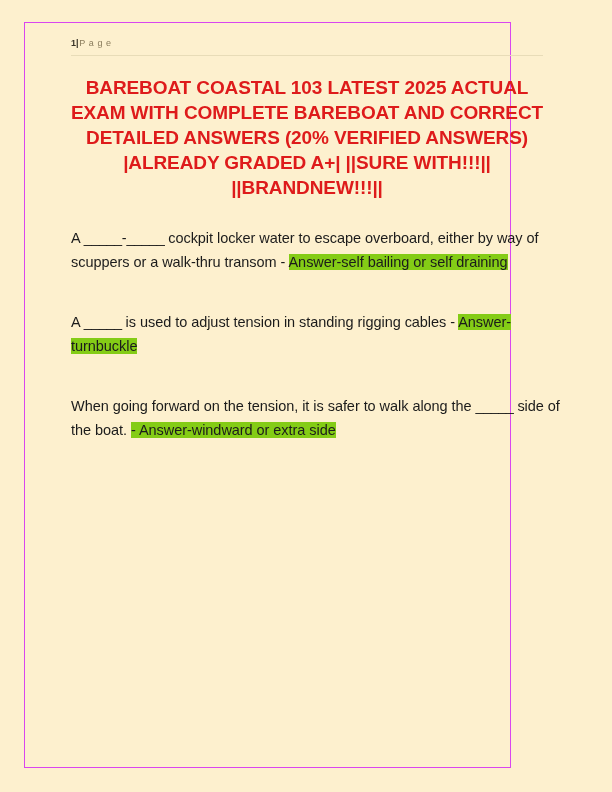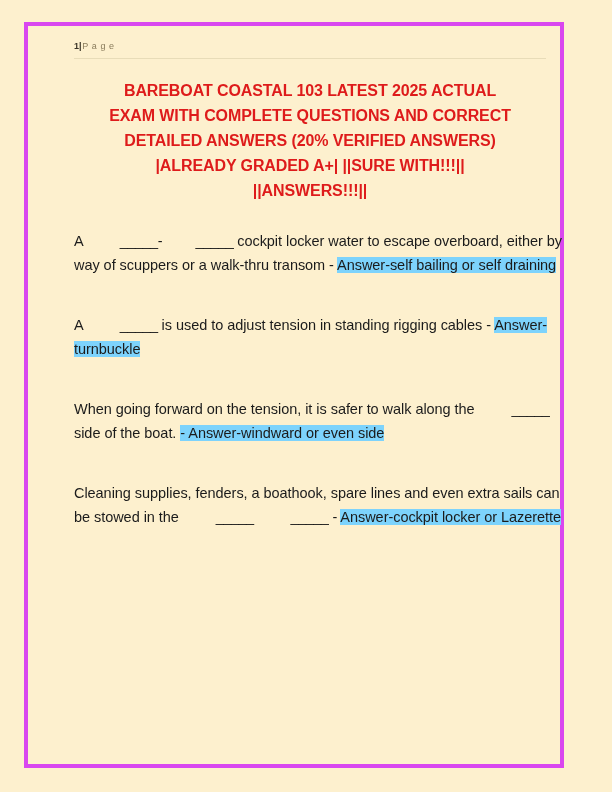--- a/index.html
+++ b/index.html
@@ -12,24 +12,24 @@
     height: 792px;
     background: #fdf0ce;
     font-family: "Liberation Sans", sans-serif;
     overflow: hidden;
   }
 
   .page-sheet {
     position: absolute;
     left: 24px;
     top: 22px;
-    width: 540px;
+    width: 487px;
     height: 746px;
     box-sizing: border-box;
-    border: 4px solid #d946ef;
+    border: 1px solid #d946ef;
     background: #fdf0ce;
   }
 
   
   .page-header {
     position: absolute;
     left: 46px;
     top: 14px;
     width: 472px;
     height: 26px;
@@ -61,21 +61,21 @@
 
   
   .doc-title {
     position: absolute;
     left: 42px;
     top: 52px;
     width: 480px;
     text-align: center;
     color: #de1b1b;
     font-weight: bold;
-    font-size: 16px;
+    font-size: 19px;
     line-height: 25px;
     letter-spacing: -0.1px;
   }
 
   
   .doc-body {
     position: absolute;
     left: 46px;
     top: 203px;
     width: 492px;
@@ -84,53 +84,51 @@
     margin: 0 0 36px 0;
     font-size: 14.5px;
     line-height: 24px;
     color: #1b1b1b;
     letter-spacing: -0.05px;
   }
   .qa-block:last-child {
     margin-bottom: 0;
   }
   .hl {
-    background: #7dd3fc;
+    background: #84cc16;
     color: #1b1b1b;
     box-decoration-break: clone;
     -webkit-box-decoration-break: clone;
   }
   .blank {
     letter-spacing: -0.5px;
-    margin-left: 33px;
   }
 </style>
 </head>
 <body>
 
 <div class="page-sheet">
 
   <div class="page-header">
     <div class="header-text"><span class="header-pageno">1</span><span class="header-sep">|</span><span>P a g e</span></div>
     <div class="header-rule"></div>
   </div>
 
   <div class="doc-title">
     <div>BAREBOAT COASTAL 103 LATEST 2025 ACTUAL</div>
-    <div>EXAM WITH COMPLETE QUESTIONS AND CORRECT</div>
+    <div>EXAM WITH COMPLETE BAREBOAT AND CORRECT</div>
     <div>DETAILED ANSWERS (20% VERIFIED ANSWERS)</div>
     <div>|ALREADY GRADED A+| ||SURE WITH!!!||</div>
-    <div>||ANSWERS!!!||</div>
+    <div>||BRANDNEW!!!||</div>
   </div>
 
   <div class="doc-body">
 
     <p class="qa-block"><span>A </span><span class="blank">_____</span><span>-</span><span class="blank">_____</span><span> cockpit locker water to escape overboard, either by way of scuppers or a walk-thru transom - </span><span class="hl">Answer-self bailing or self draining</span></p>
 
     <p class="qa-block"><span>A </span><span class="blank">_____</span><span> is used to adjust tension in standing rigging cables - </span><span class="hl">Answer-turnbuckle</span></p>
 
-    <p class="qa-block"><span>When going forward on the tension, it is safer to walk along the </span><span class="blank">_____</span><span> side of the boat. </span><span class="hl">- Answer-windward or even side</span></p>
+    <p class="qa-block"><span>When going forward on the tension, it is safer to walk along the </span><span class="blank">_____</span><span> side of the boat. </span><span class="hl">- Answer-windward or extra side</span></p>
 
-    <p class="qa-block"><span>Cleaning supplies, fenders, a boathook, spare lines and even extra sails can be stowed in the </span><span class="blank">_____</span><span> </span><span class="blank">_____</span><span> - </span><span class="hl">Answer-cockpit locker or Lazerette</span></p>
 
   </div>
 
 </div>
 
 </body></html>

